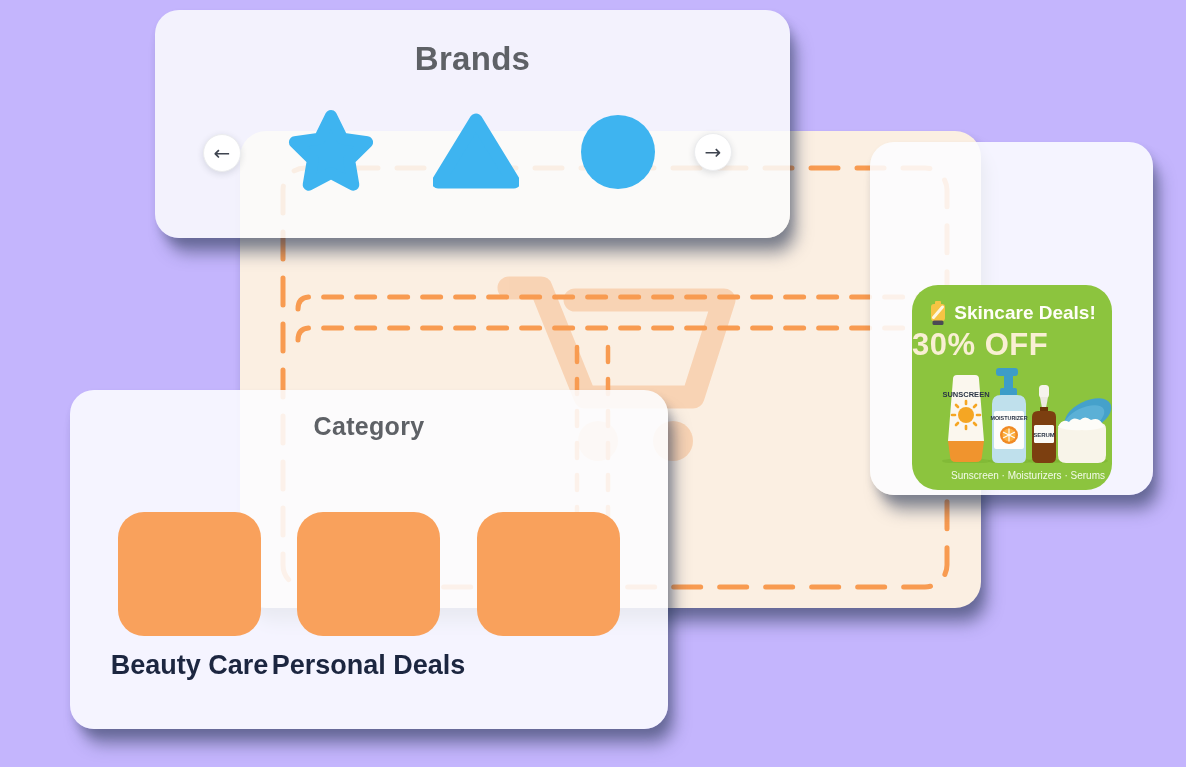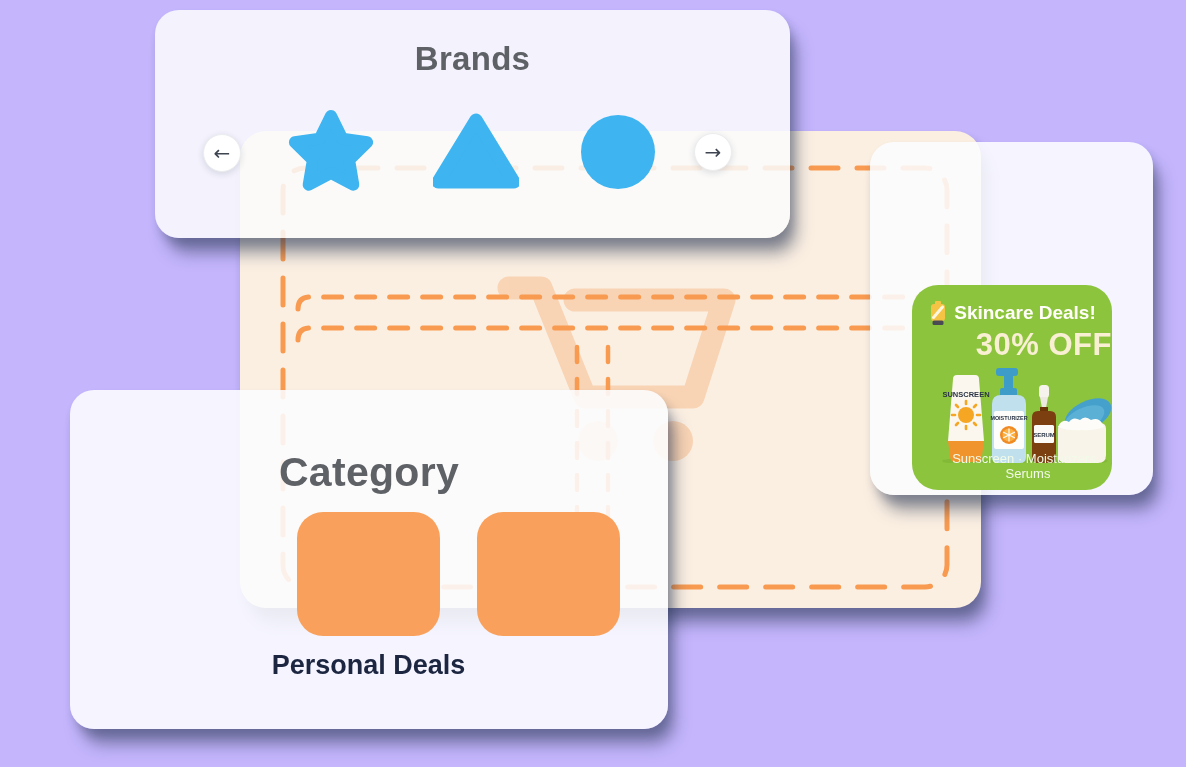--- a/index.html
+++ b/index.html
@@ -20,21 +20,21 @@
     position:absolute;border-radius:24px;
     background:rgba(250,251,253,0.86);
     box-shadow:9px 18px 16px -3px rgba(40,53,84,0.50),3px 6px 8px rgba(40,53,84,0.20);
   }
   .card h2{
     margin:0;text-align:center;font-weight:700;color:#5E6166;letter-spacing:.3px;
   }
   .brands-card{left:155px;top:10px;width:635px;height:228px;}
   .brands-card h2{padding-top:30px;font-size:33px;}
   .category-card{left:70px;top:390px;width:598px;height:339px;background:rgba(252,253,255,0.88);}
-  .category-card h2{padding-top:59px;font-size:41px;}
+  .category-card h2{padding-top:22px;font-size:25px;}
   .promotions-card{left:870px;top:142px;width:283px;height:353px;background:rgba(252,253,255,0.88);}
   .promotions-card h2{padding-top:48px;font-size:34px;}
   
   .logo{position:absolute;}
   .logo-star{left:131px;top:96px;}
   .logo-triangle{left:278px;top:101px;}
   .logo-circle{left:425px;top:104px;}
   .nav-btn{
     position:absolute;width:38px;height:38px;border-radius:50%;
     background:#ffffff;border:1px solid #ECEDEF;cursor:pointer;
@@ -58,27 +58,27 @@
   .promo-banner{
     position:absolute;left:42px;top:111px;width:200px;height:205px;border-radius:26px;
     background:#8CC43E;cursor:pointer;overflow:hidden;margin-top:32px;
   }
   .promo-line1{
     position:absolute;top:16px;left:0;width:100%;
     display:flex;align-items:center;justify-content:center;gap:6px;
   }
   .promo-line1 .headline{font-size:19px;font-weight:700;color:#FFFEF8;}
   .promo-discount{
-    position:absolute;top:42px;left:0;width:100%;text-align:right;
+    position:absolute;top:42px;left:0;width:100%;text-align:left;
     font-size:31px;font-weight:700;color:#F9EFD3;letter-spacing:.5px;
   }
   .promo-products{position:absolute;left:0;top:78px;}
   .promo-footer{
     position:absolute;bottom:9px;left:0;width:100%;text-align:center;
-    font-size:13px;font-weight:500;color:#F2FAE8;padding-left:32px;
+    font-size:10px;font-weight:500;color:#F2FAE8;padding-left:32px;
   }
 </style>
 </head>
 <body>
 
 <div class="stage">
 
   <div class="panel">
     <svg width="741" height="477" viewBox="0 0 741 477">
 
@@ -198,20 +198,24 @@
         </g>
       </svg>
 
       <div class="promo-footer">Sunscreen · Moisturizers · Serums</div>
     </div>
   </section>
 
   <section class="card category-card">
     <h2>Category</h2>
 
+    <div class="cat-item cat-0">
+      <div class="tile"></div>
+      <div class="tile-label">Beauty Care</div>
+    </div>
     <div class="cat-item cat-1">
       <div class="tile"></div>
       <div class="tile-label">Personal Deals</div>
     </div>
     <div class="cat-item cat-2">
       <div class="tile"></div>
     </div>
   </section>
 
 </div>

